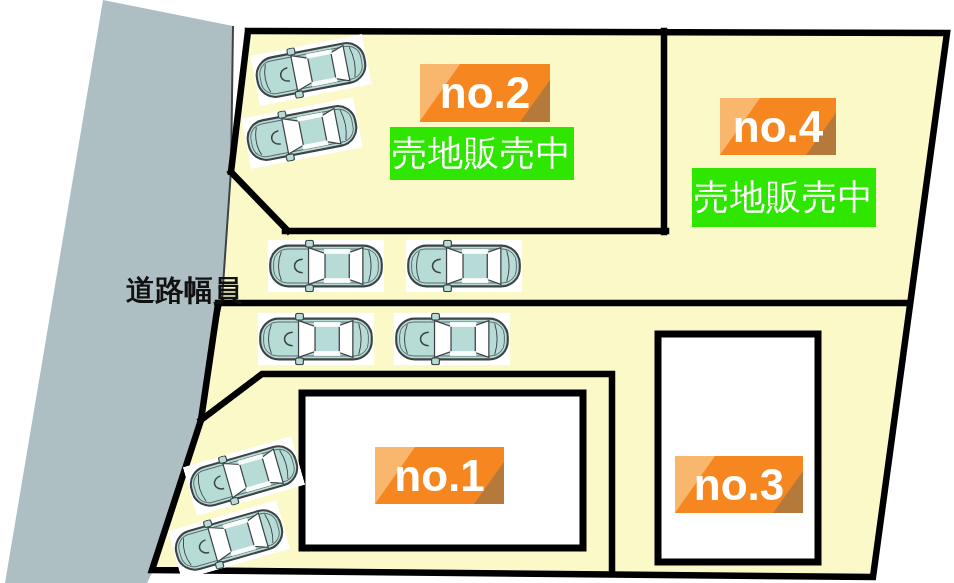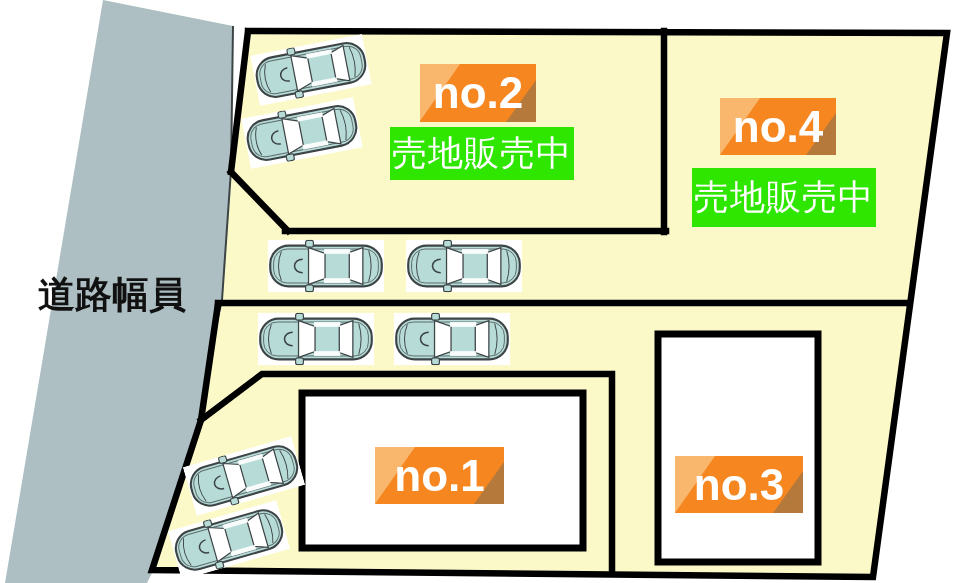--- a/index.html
+++ b/index.html
@@ -17,42 +17,42 @@
   html,body{margin:0;padding:0;background:#ffffff;}
   body{font-family:"Liberation Sans","DejaVu Sans",sans-serif;}
   .stage{
     position:relative;width:954px;height:583px;background:#ffffff;overflow:hidden;
   }
   .stage svg{position:absolute;left:0;top:0;}
   .overlay{position:absolute;left:0;top:0;width:954px;height:583px;}
 
   .road-label{
     position:absolute;left:38px;top:274px;width:204px;
-    text-align:left;font-weight:bold;color:var(--road-text);
-    font-size:37px;line-height:1.12;letter-spacing:0px;white-space:nowrap;
+    text-align:right;font-weight:bold;color:var(--road-text);
+    font-size:29px;line-height:1.12;letter-spacing:0px;white-space:nowrap;
   }
 
   .badge{
     position:absolute;display:flex;align-items:center;justify-content:center;
     background:var(--badge-orange);color:#ffffff;font-weight:bold;
     font-size:44px;overflow:hidden;
   }
   .badge::before{
     content:"";position:absolute;left:0;top:0;width:0;height:0;
     border-top:57px solid var(--badge-orange-light);
     border-right:40px solid transparent;
   }
   .badge::after{
     content:"";position:absolute;right:0;bottom:0;width:0;height:0;
     border-bottom:42px solid var(--badge-orange-dark);
     border-left:30px solid transparent;
   }
   .badge .badge-text{position:relative;z-index:1;}
 
-  .badge-no2{left:420px;top:64px;width:116px;height:58px;}
+  .badge-no2{left:420px;top:64px;width:130px;height:58px;}
   .badge-no4{left:720px;top:98px;width:116px;height:57px;}
   .badge-no1{left:375px;top:447px;width:129px;height:57px;}
   .badge-no3{left:675px;top:415px;width:128px;height:57px;margin-top:41px;}
 
   .status{
     position:absolute;display:flex;align-items:center;justify-content:center;
     background:var(--status-green);color:#ffffff;font-weight:normal;
     font-size:35px;white-space:nowrap;letter-spacing:1px;
   }
   .status-no2{left:390px;top:127px;width:184px;height:53px;}

